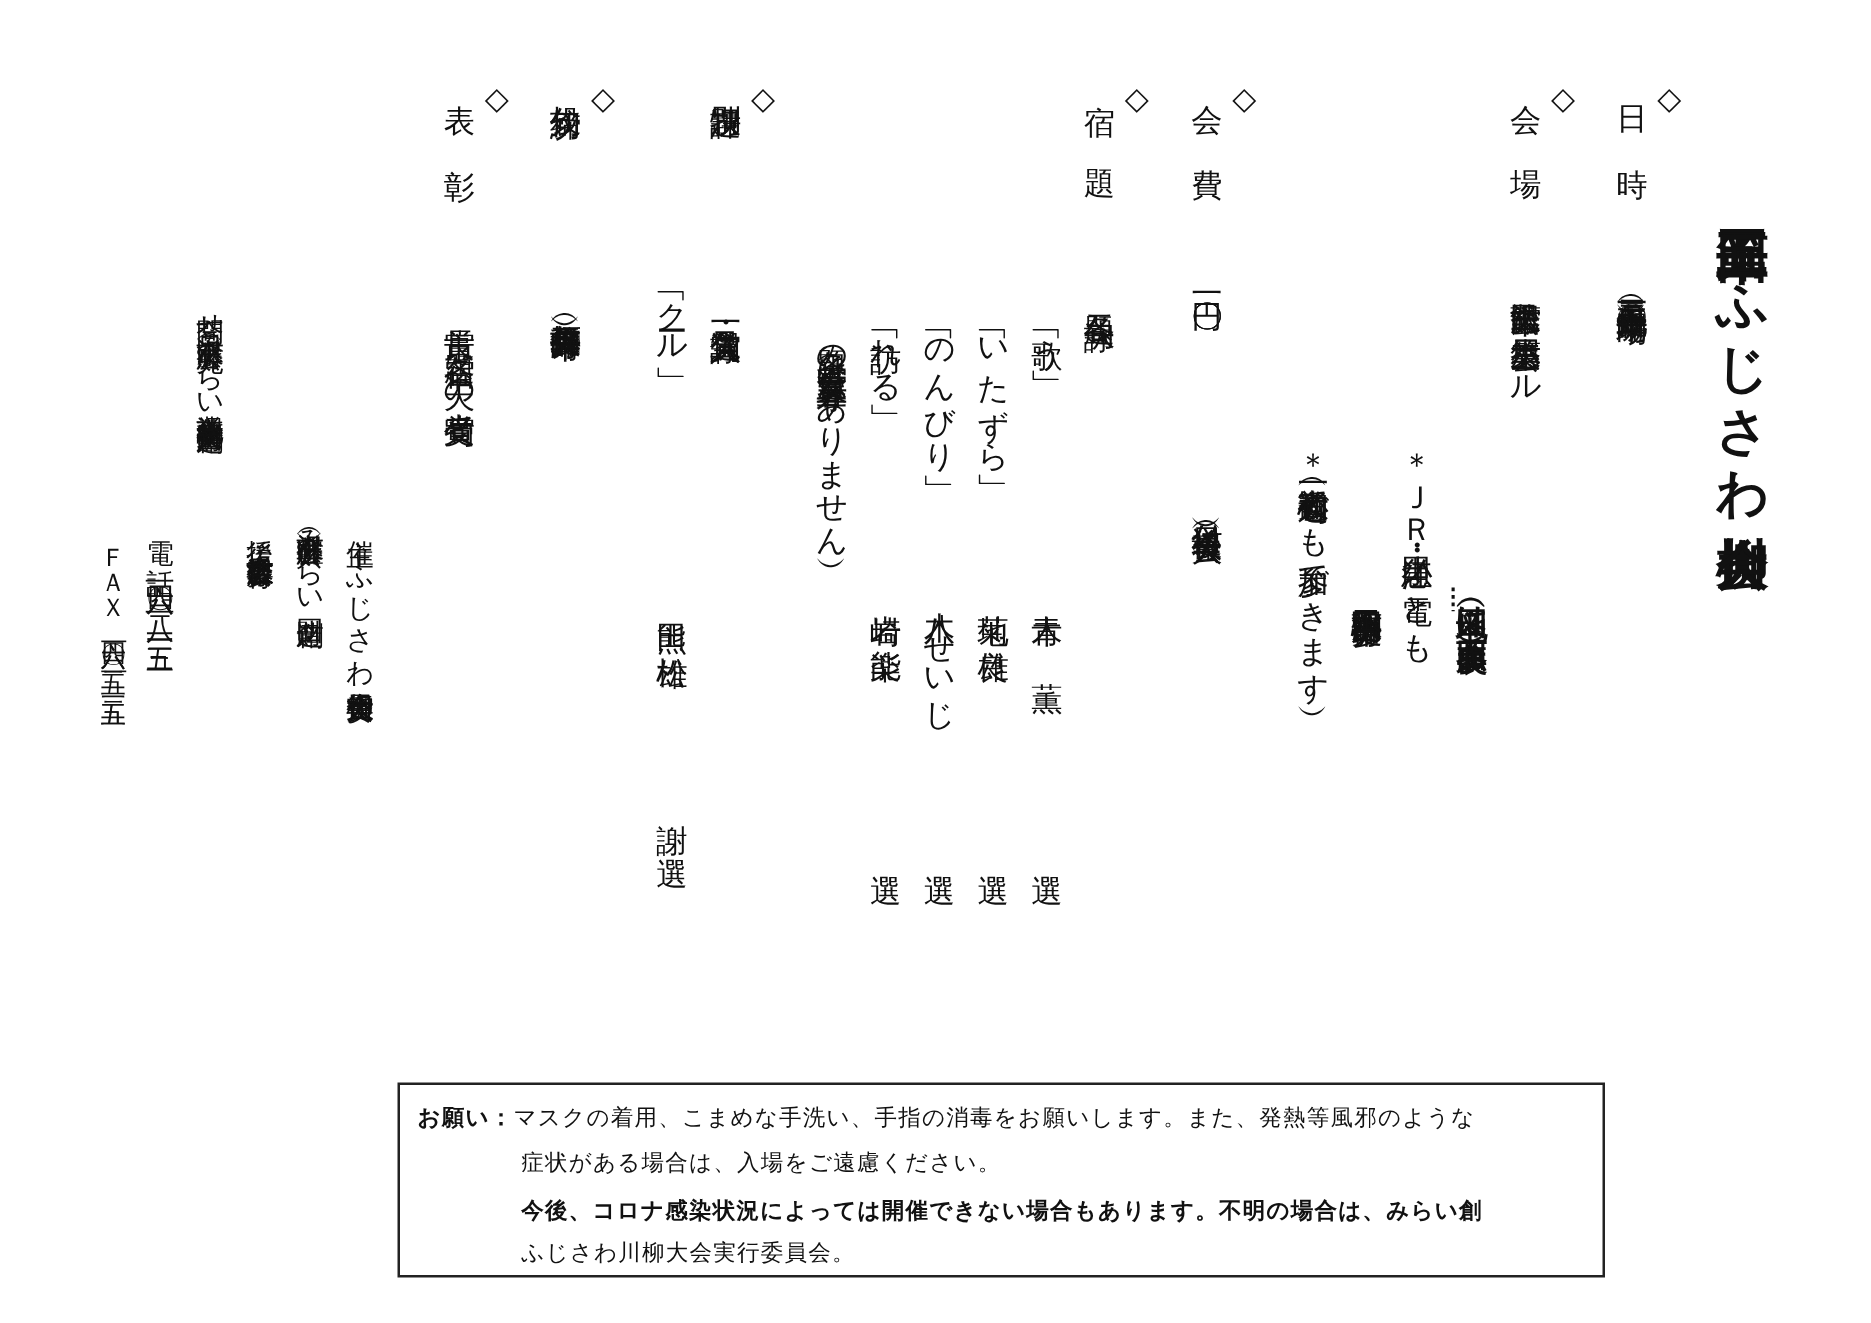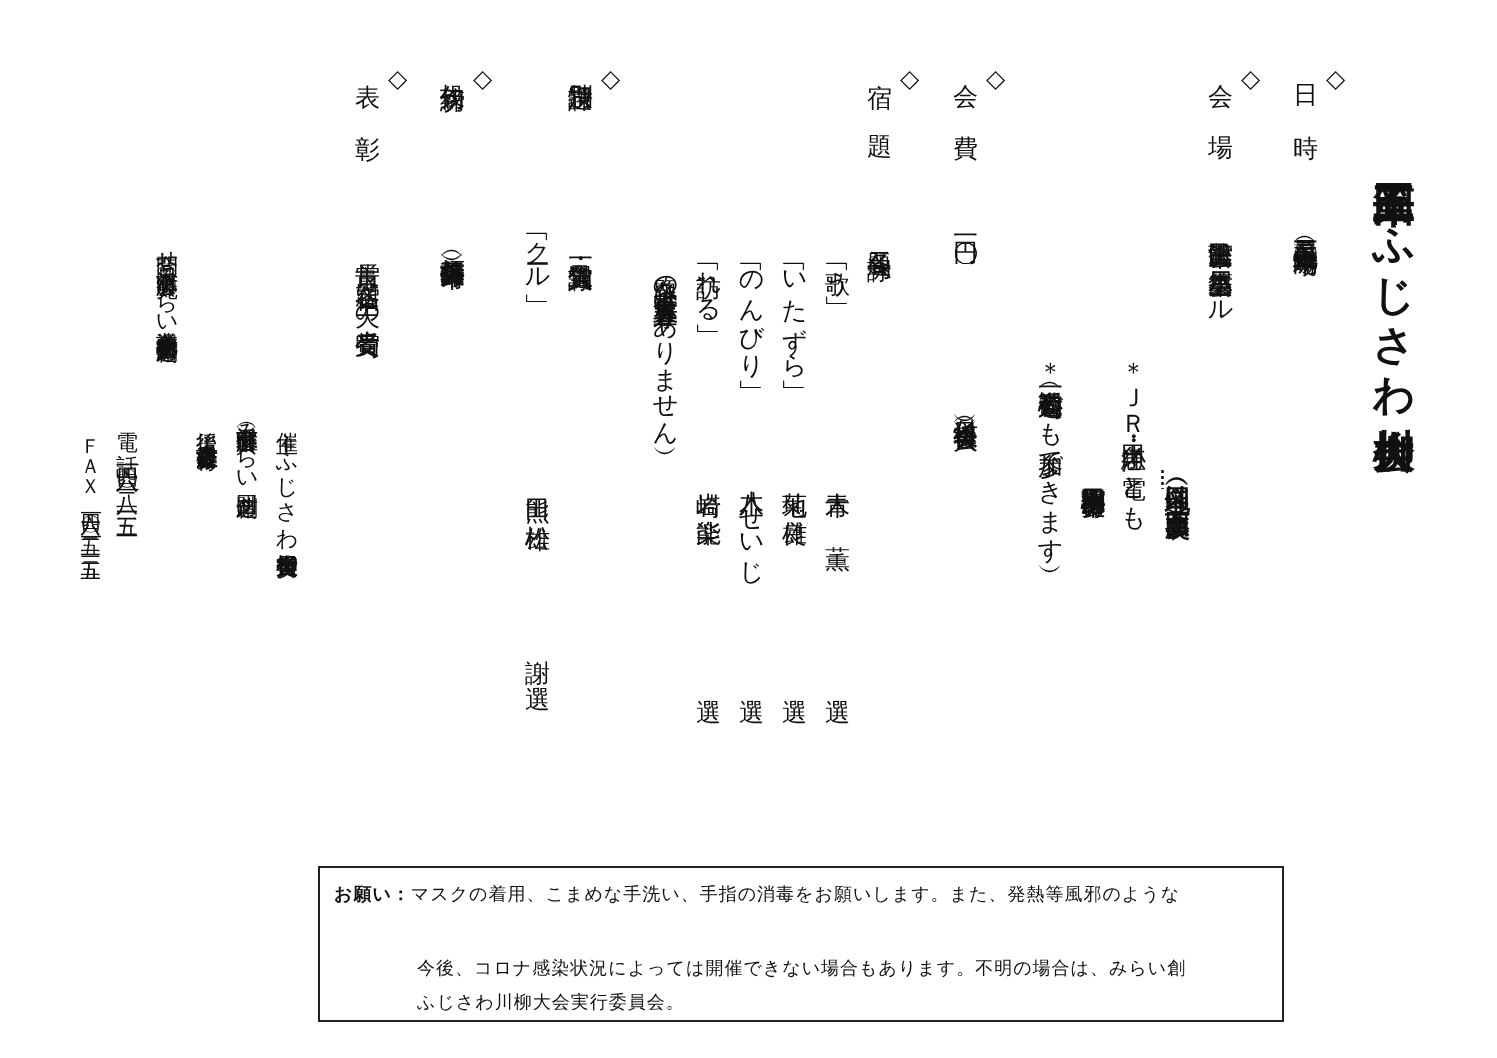--- a/index.html
+++ b/index.html
@@ -113,15 +113,16 @@
   </div>
   <div class="col" style="left:76px; top:425px; font-size:20px; letter-spacing:0px;">
     <span>ＦＡＸ</span><span class="gap" style="height:14px;"></span><span>〇四六六―二五―一五二五</span>
   </div>
 </div>
 
 <div class="notice">
   <div class="line" style="left:14px; top:14px;">
     <span class="label">お願い：</span><span>マスクの着用、こまめな手洗い、手指の消毒をお願いします。また、発熱等風邪のような</span>
   </div>
-  <div class="line" style="left:97px; top:88px;">今後、コロナ感染状況によっては開催できない場合もあります。不明の場合は、みらい創</div>
+  <div class="line" style="left:97px; top:50px;">症状がある場合は、入場をご遠慮ください。</div>
+  <div class="line" style="left:97px; top:88px;font-weight:bold;">今後、コロナ感染状況によっては開催できない場合もあります。不明の場合は、みらい創</div>
   <div class="line" style="left:97px; top:122px;">ふじさわ川柳大会実行委員会。</div>
 </div>
 
 </body></html>

